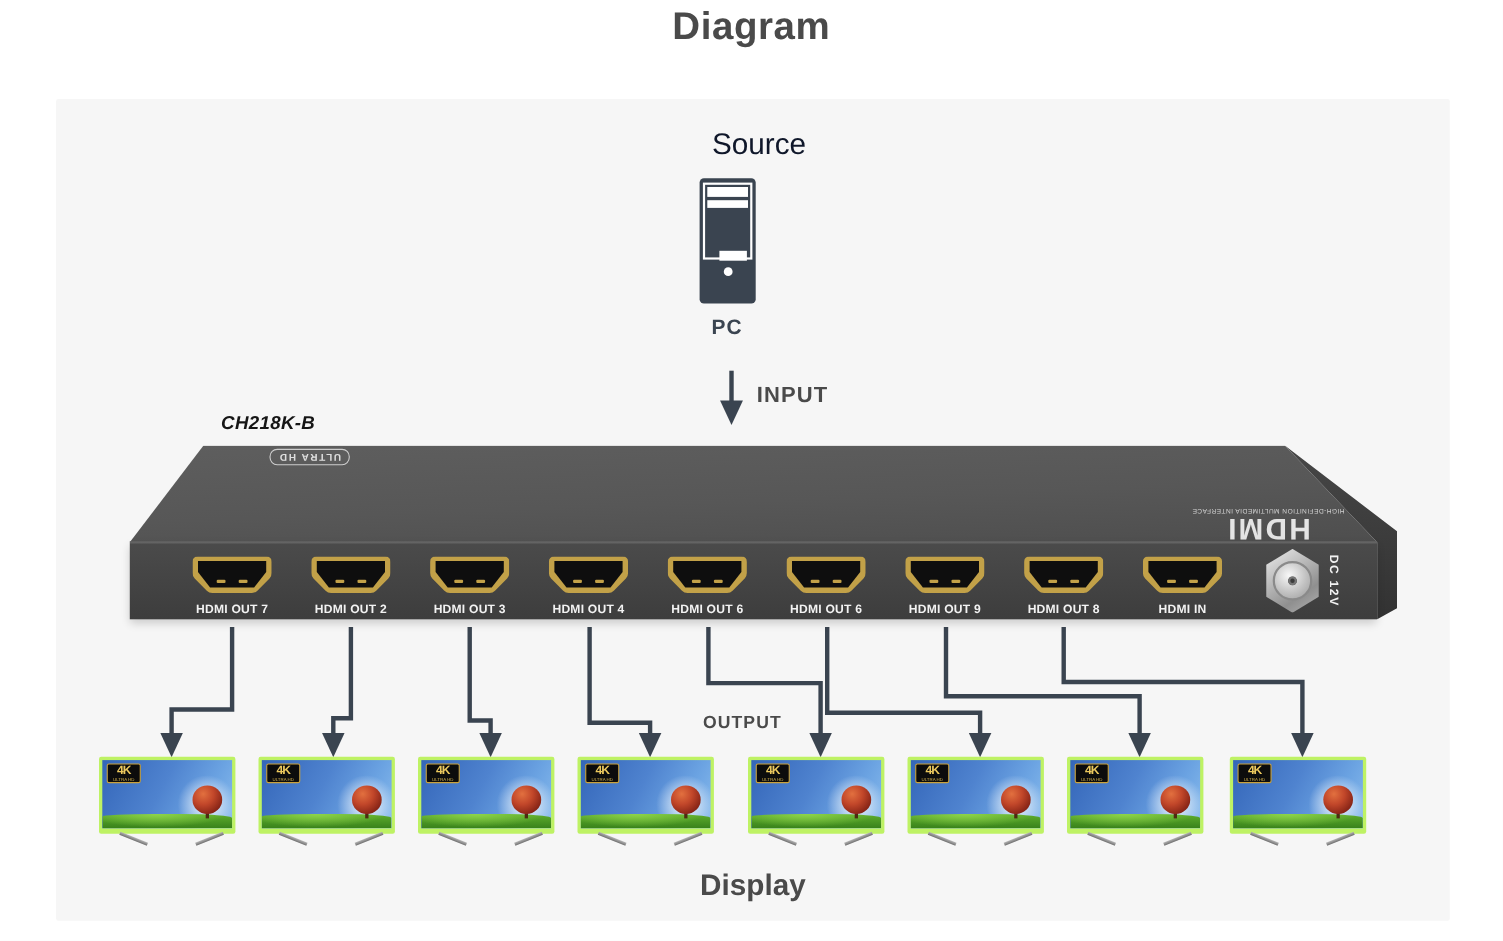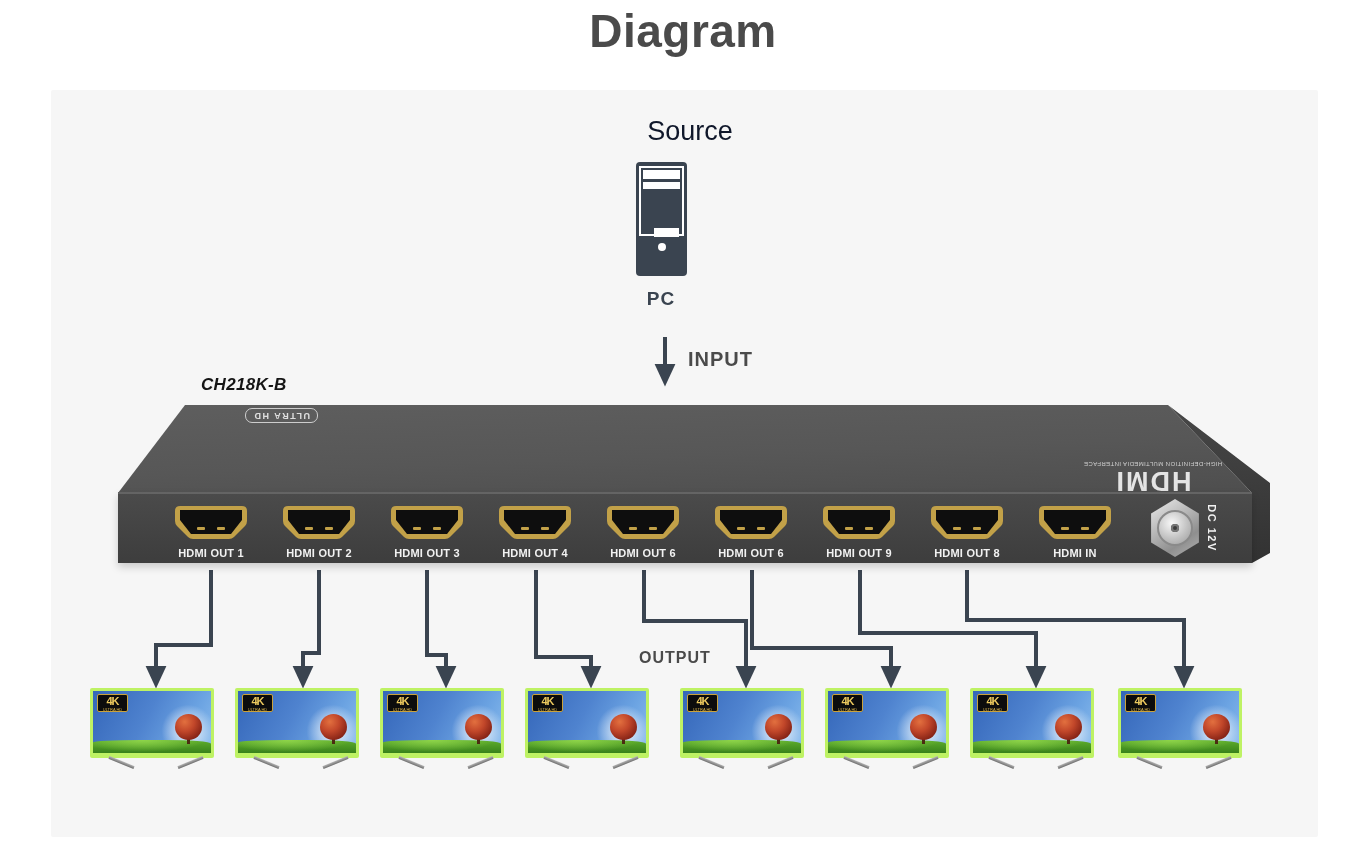--- a/index.html
+++ b/index.html
@@ -7,21 +7,21 @@
     --c-device_front:#454545; --c-gold:#c2a148; --c-text_dark:#4a4a4a;
   }
   *{box-sizing:border-box; margin:0; padding:0;}
   html,body{background:#ffffff;}
   body{
     width:1366px; height:855px; overflow:hidden; position:relative;
     font-family:"Liberation Sans", sans-serif; color:var(--c-text_dark);
   }
   .title{
     position:absolute; left:0; top:4px; width:1366px; text-align:center;
-    font-size:46px; font-weight:700; color:#4a4a4a; letter-spacing:.5px;
+    font-size:35px; font-weight:700; color:#4a4a4a; letter-spacing:.5px;
   }
   .panel{
     position:absolute; left:51px; top:90px; width:1267px; height:747px;
     background:var(--c-panel_bg); border-radius:2px;
   }
   
   .source-label{
     position:absolute; left:564px; top:26px; width:150px; text-align:center;
     font-size:27px; font-weight:400; color:#0f172a;
   }
@@ -186,21 +186,21 @@
     <div class="dev-right"></div>
     <div class="dev-front">
       <div class="ports-row">
   <div class="port" style="left: 57px;">
     <svg class="port-jack" width="72" height="34" viewBox="0 0 72 34">
       <path class="jack-outer" d="M5,0 H67 Q72,0 72,5 V15 Q72,18 70,20 L59,31 Q57,33 54,33 H18 Q15,33 13,31 L2,20 Q0,18 0,15 V5 Q0,0 5,0 Z"></path>
       <path class="jack-inner" d="M5,4 H67 V14 L56,28 H16 L5,14 Z"></path>
       <rect class="jack-contact" x="22" y="21" width="8" height="3" rx="1"></rect>
       <rect class="jack-contact" x="42" y="21" width="8" height="3" rx="1"></rect>
     </svg>
-    <div class="port-label">HDMI OUT 1</div>
+    <div class="port-label">HDMI OUT 7</div>
   </div>
 
   <div class="port" style="left: 165px;">
     <svg class="port-jack" width="72" height="34" viewBox="0 0 72 34">
       <path class="jack-outer" d="M5,0 H67 Q72,0 72,5 V15 Q72,18 70,20 L59,31 Q57,33 54,33 H18 Q15,33 13,31 L2,20 Q0,18 0,15 V5 Q0,0 5,0 Z"></path>
       <path class="jack-inner" d="M5,4 H67 V14 L56,28 H16 L5,14 Z"></path>
       <rect class="jack-contact" x="22" y="21" width="8" height="3" rx="1"></rect>
       <rect class="jack-contact" x="42" y="21" width="8" height="3" rx="1"></rect>
     </svg>
     <div class="port-label">HDMI OUT 2</div>
@@ -433,13 +433,14 @@
         </div>
       </div>
     </div>
     <div class="tv-feet">
       <div class="tv-foot tv-foot-l"></div>
       <div class="tv-foot tv-foot-r"></div>
     </div>
   </div>
 </div>
 
+  <div class="display-label">Display</div>
 </div>
 
 </body></html>

